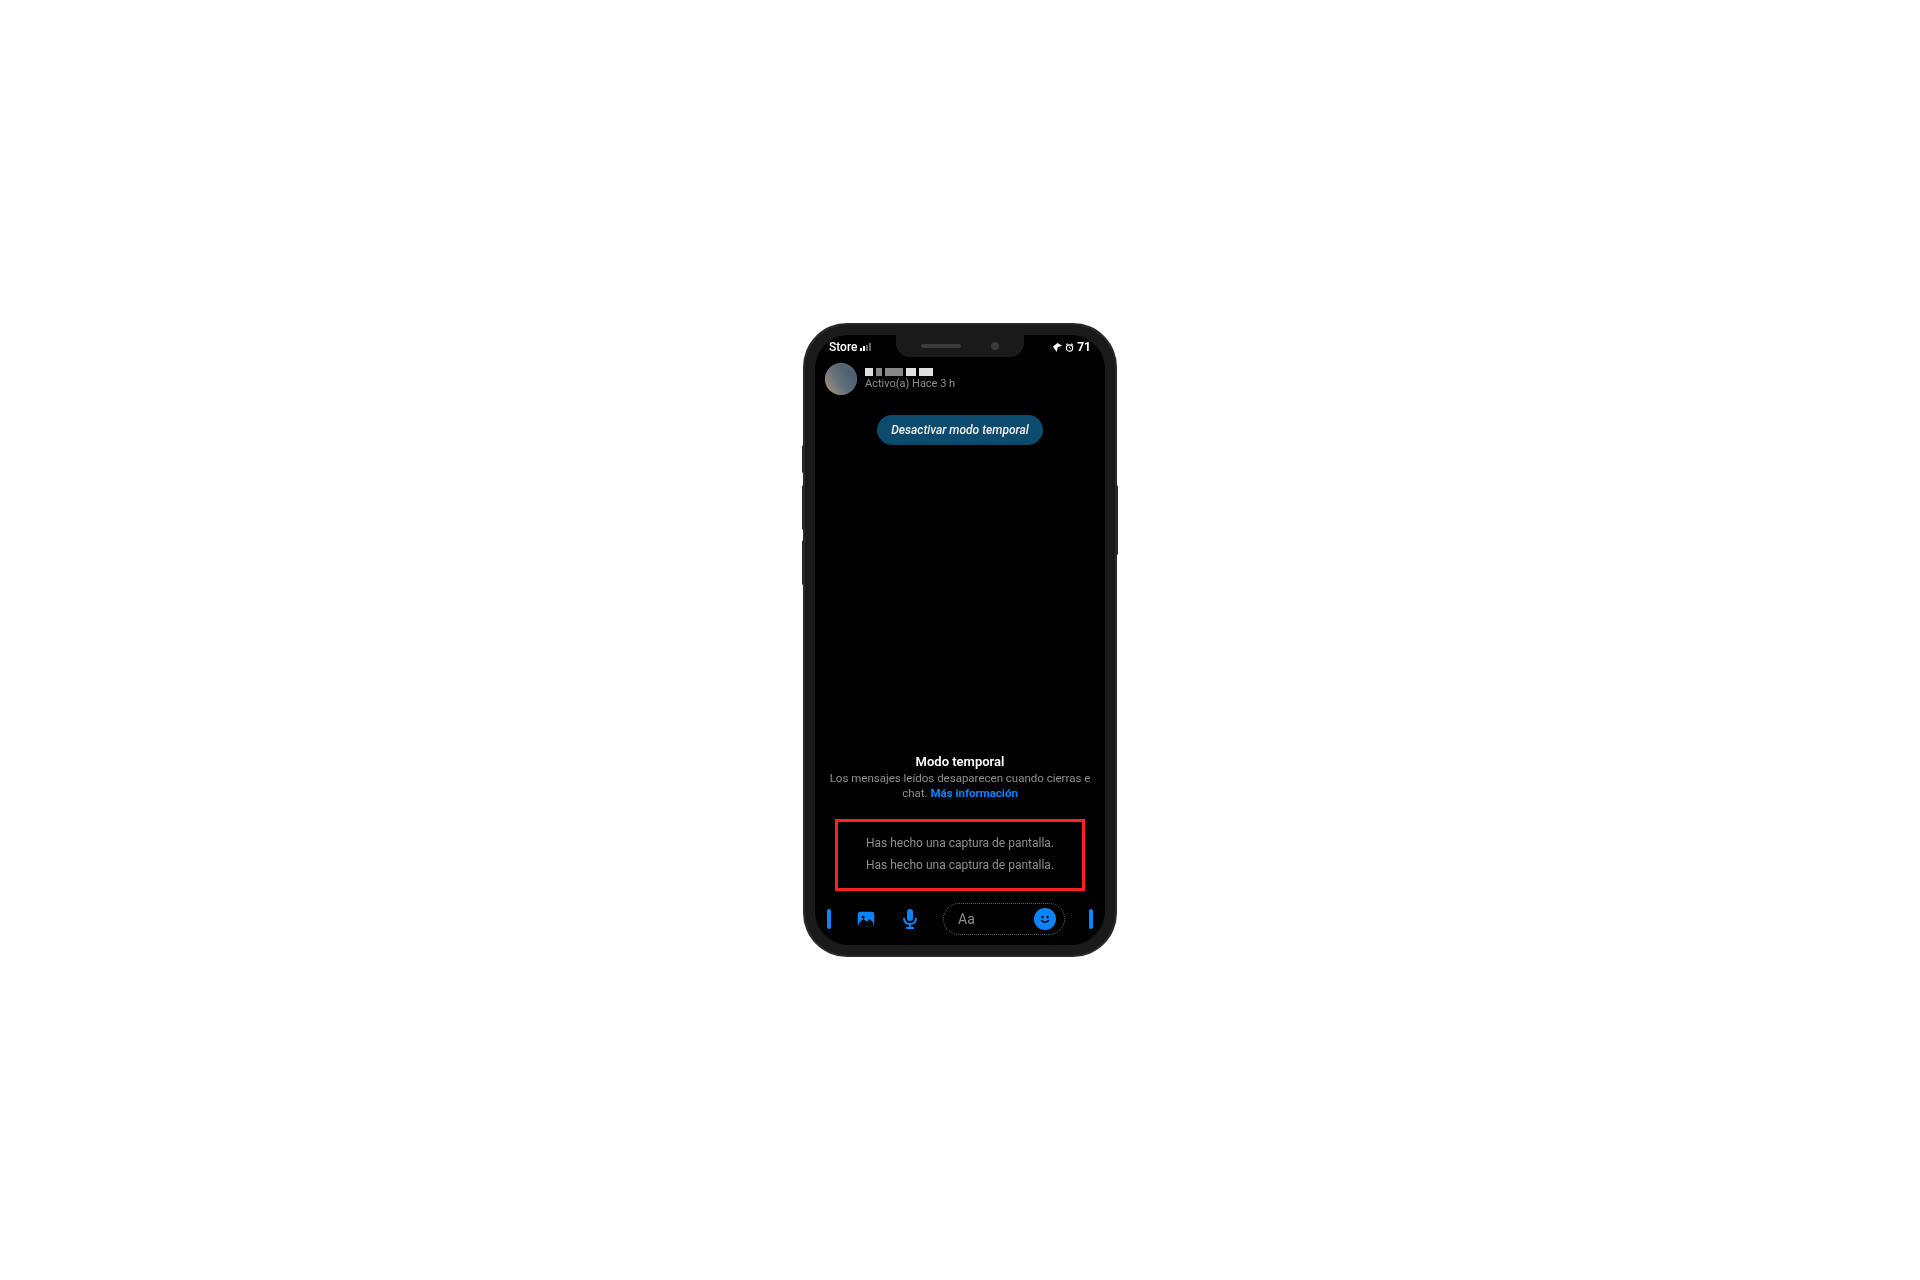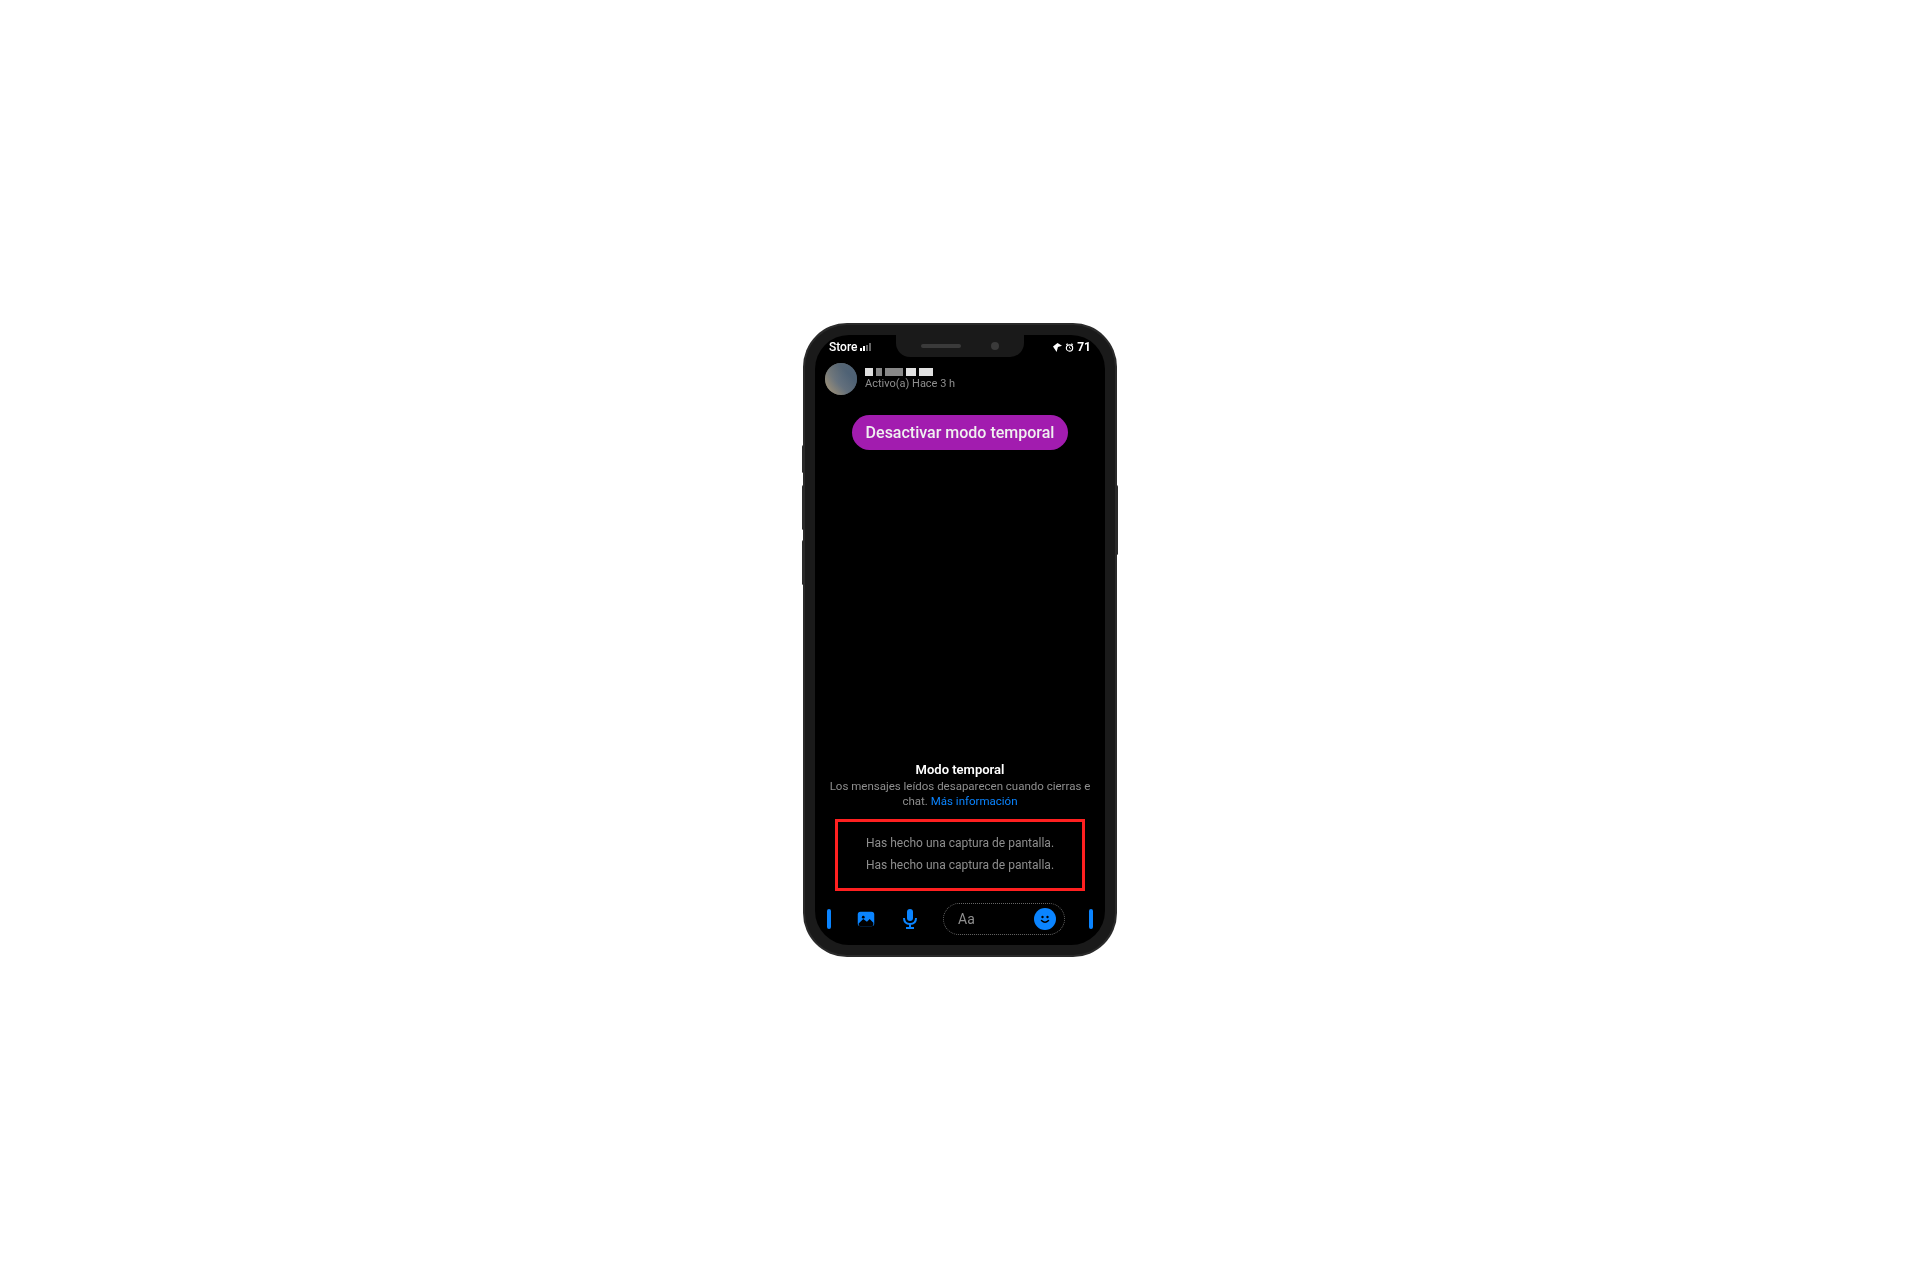--- a/index.html
+++ b/index.html
@@ -147,50 +147,51 @@
     }
     .chat-body {
       flex: 1;
       display: flex;
       flex-direction: column;
       padding: 0 6px;
       overflow: hidden;
     }
     .vanish-chip {
       align-self: center;
-      background: #a21caf;
+      background: #0c4a6e;
       color: #f0f0f0;
-      font-size: 16px;
+      font-size: 12px;
       padding: 8px 14px;
       border-radius: 18px;
       margin-top: 12px;
       font-weight: 500;
+      font-style: italic;
     }
     .spacer {
       flex: 1;
     }
     .vanish-info {
       text-align: center;
-      margin-bottom: 0;
+      margin-bottom: 8px;
       padding: 0 4px;
     }
     .vanish-title {
       color: #ffffff;
       font-size: 13px;
       font-weight: 600;
       margin-bottom: 2px;
     }
     .vanish-desc {
       color: #8e8e8e;
       font-size: 11.5px;
       line-height: 1.3;
     }
     .vanish-link {
       color: #0a84ff;
-      font-weight: 400;
+      font-weight: 700;
     }
     .highlight-box {
       border: 3px solid #ff2020;
       margin: 10px 14px 6px;
       padding: 10px 6px 12px;
     }
     .system-msg {
       color: #8e8e8e;
       font-size: 12px;
       text-align: center;

